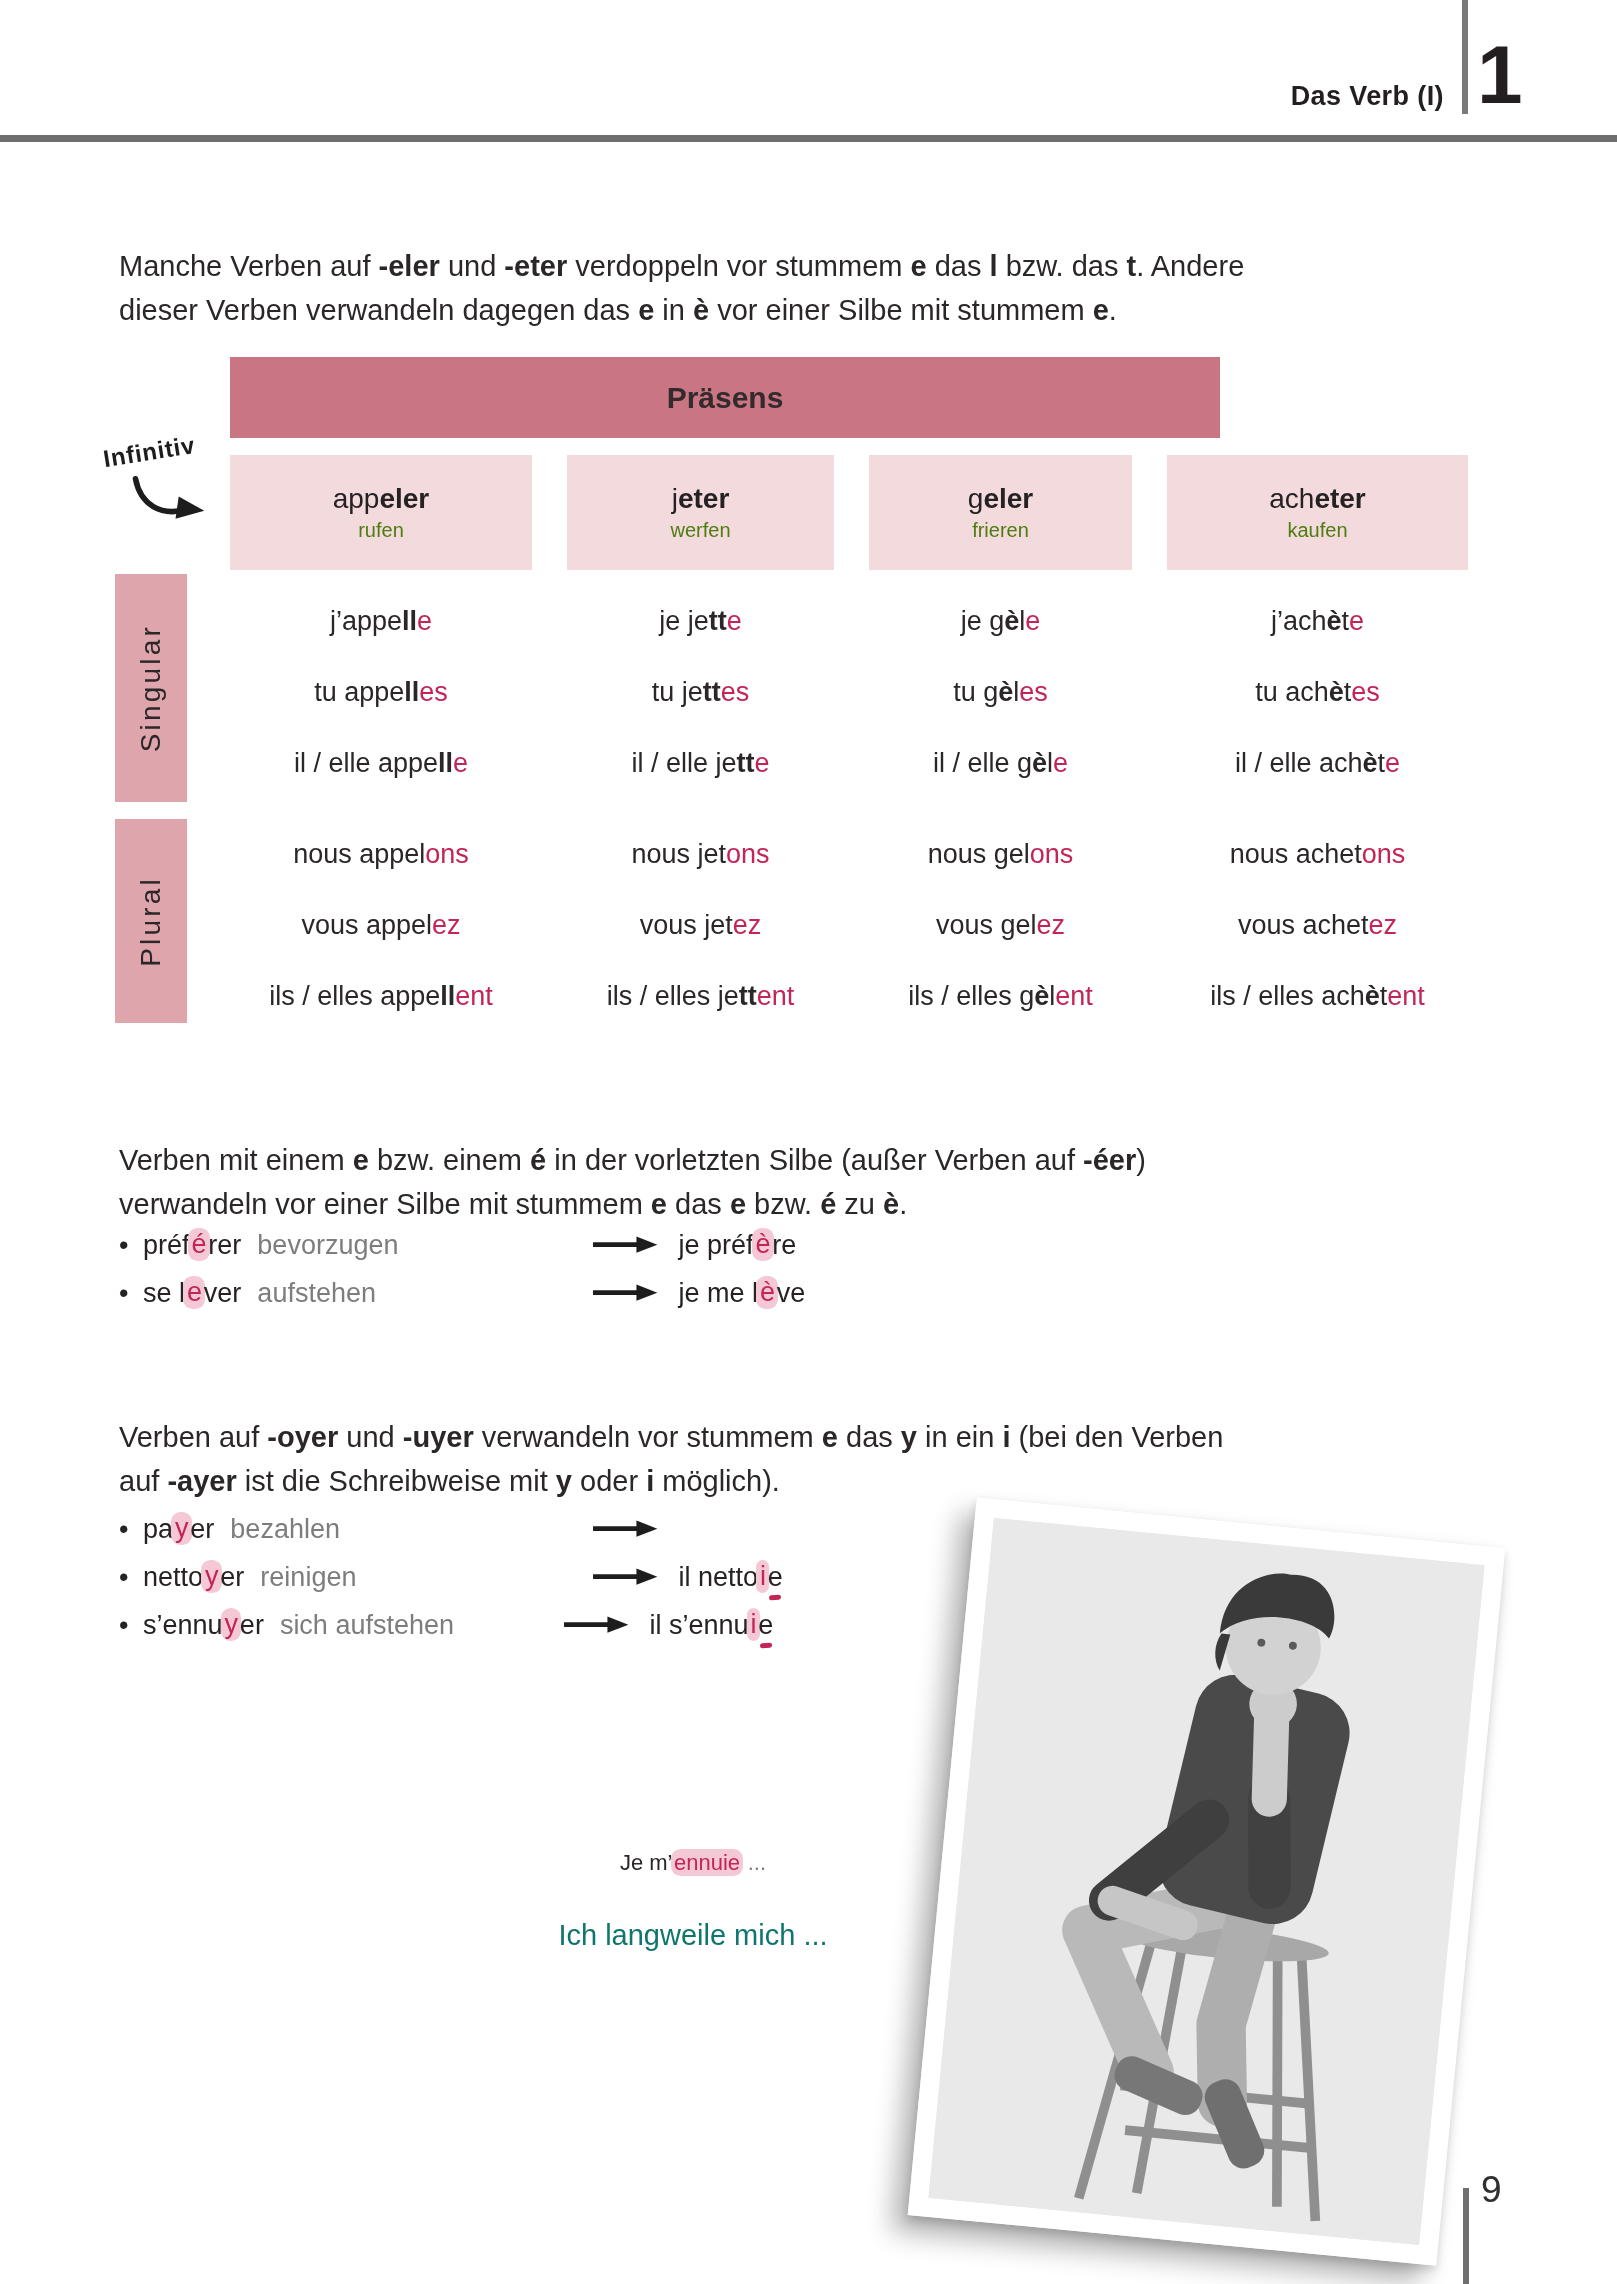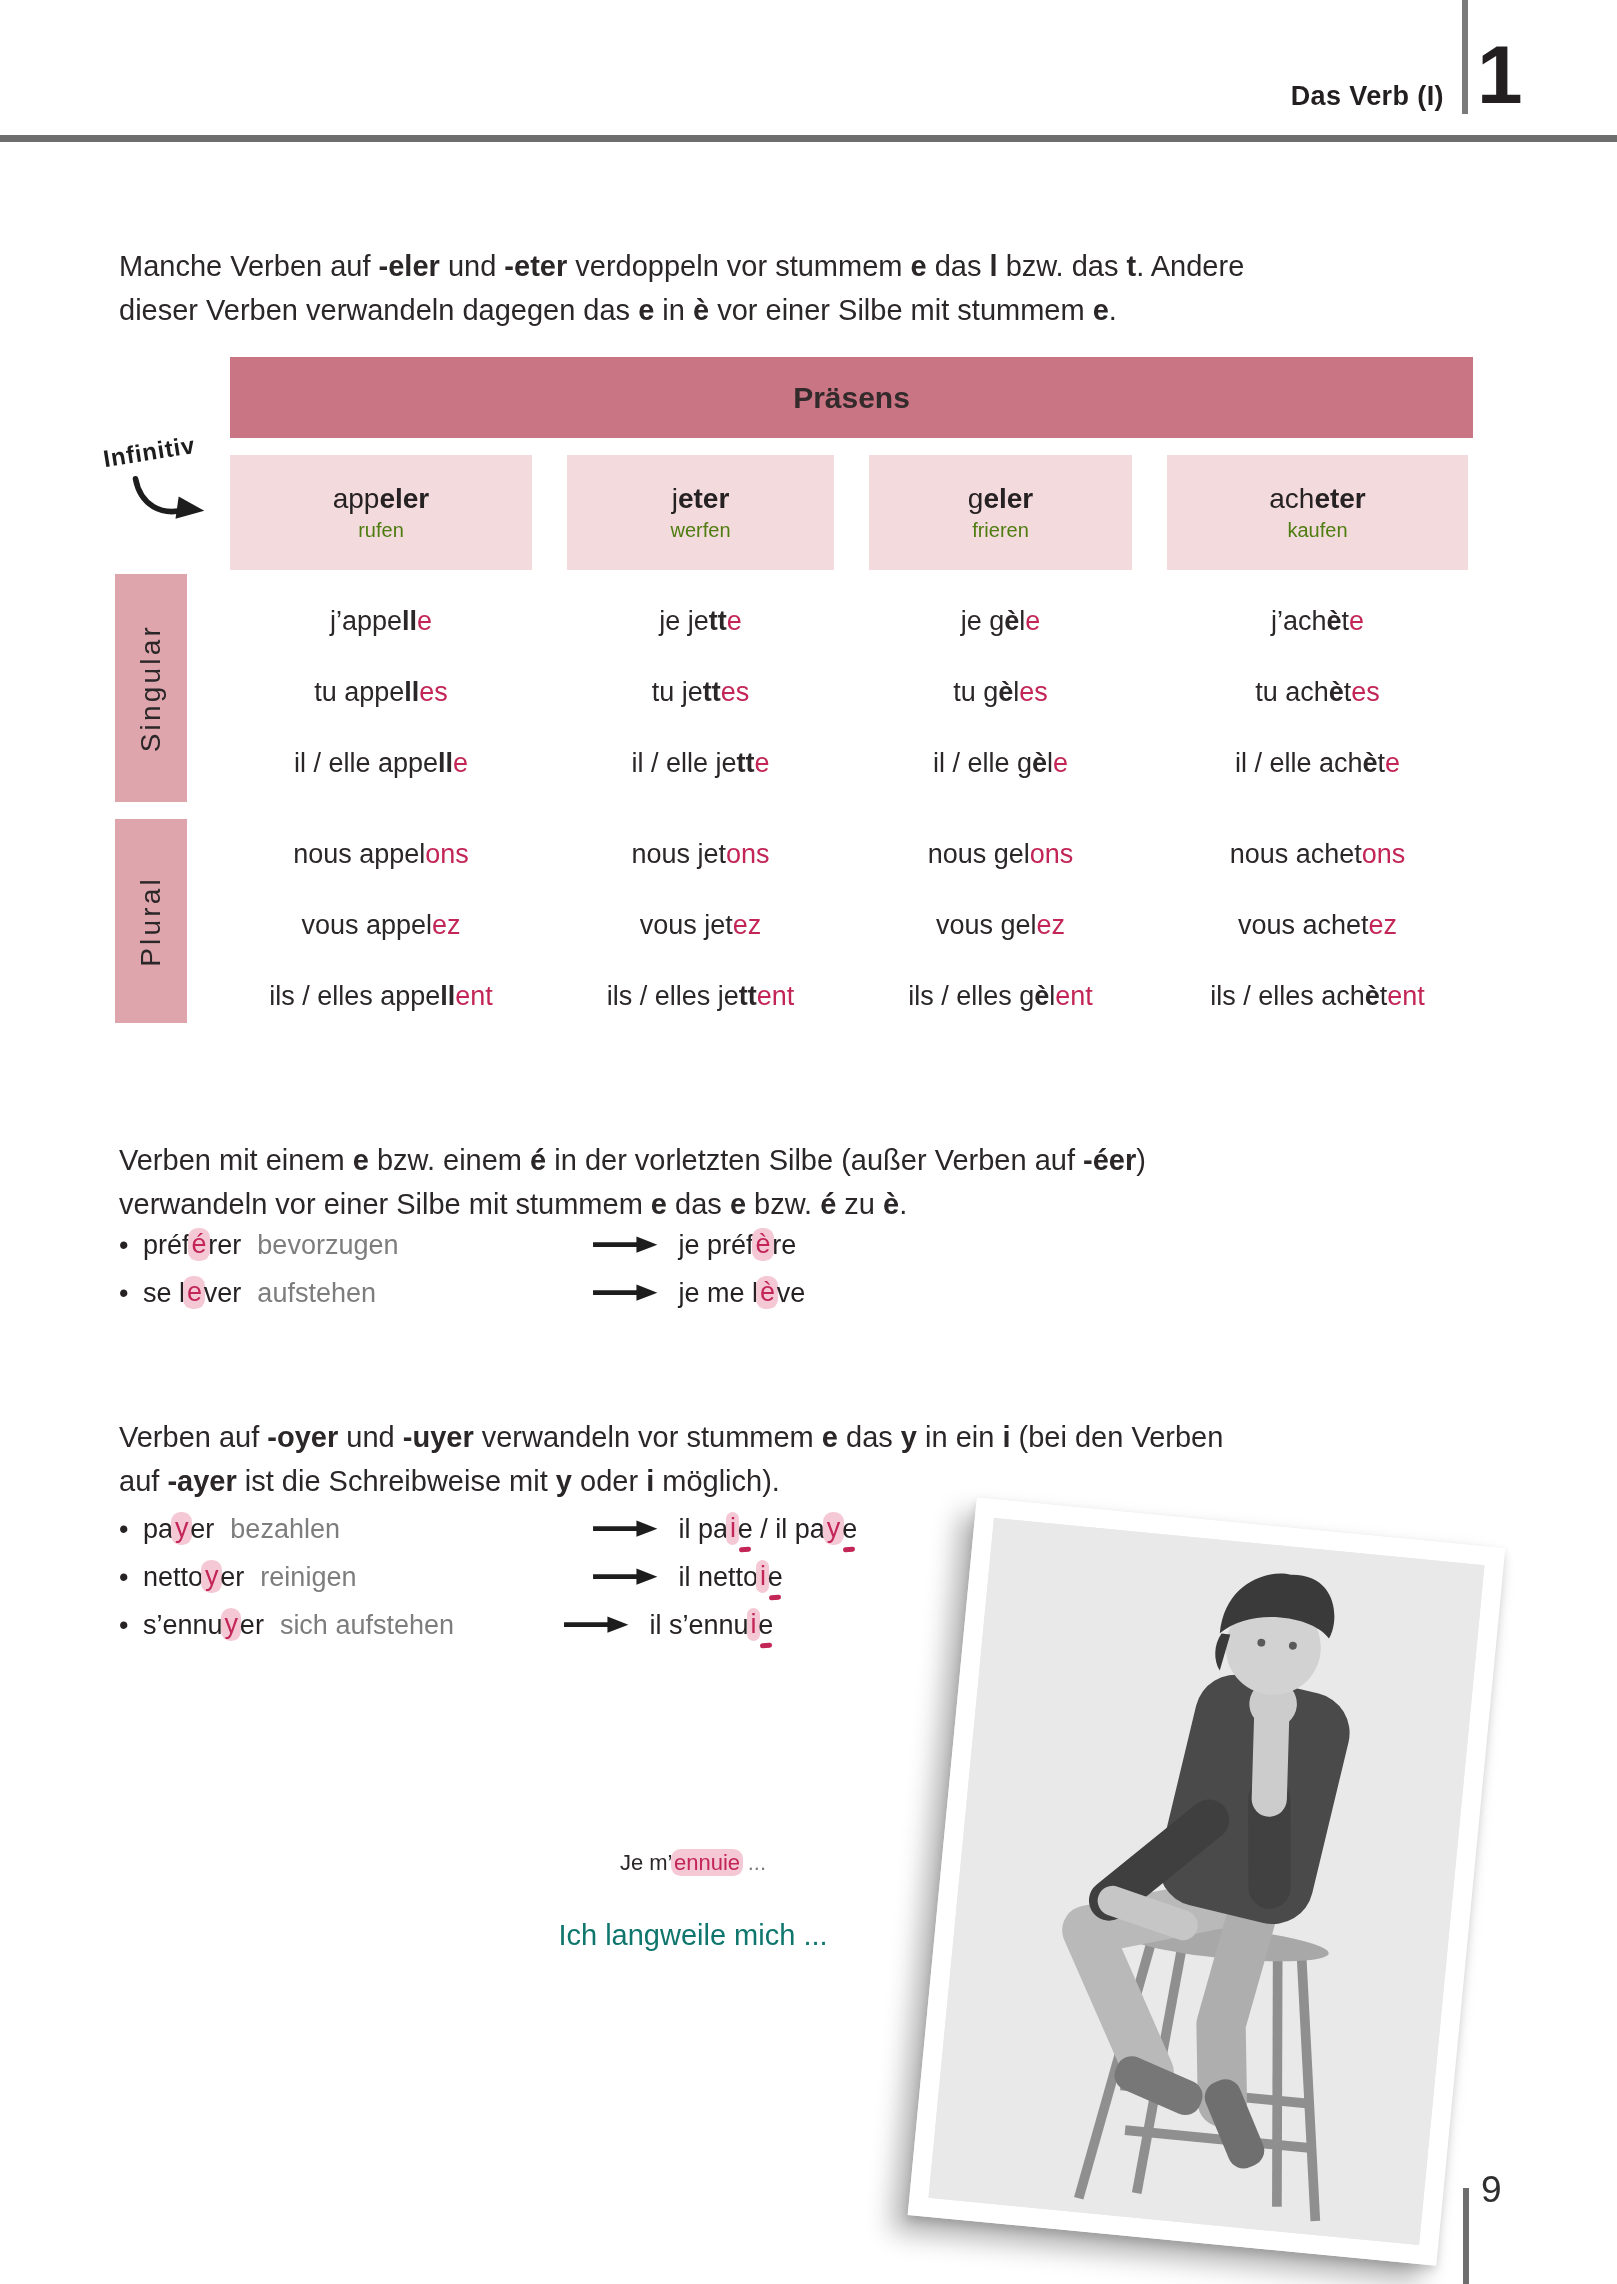--- a/index.html
+++ b/index.html
@@ -21,21 +21,21 @@
   
   .seg-n{}
   .seg-b{font-weight:700;}
   .seg-r{color:#c22556;}
   .seg-g{color:#7d7d7d;}
   .seg-hl{color:#c22556;background:#f4c9d5;border-radius:9.7px;padding:.04em .13em;margin:-.04em -.06em;}
   .seg-u{position:relative;display:inline-block;}
   .seg-u::after{content:"";position:absolute;left:8%;width:78%;height:4.8px;bottom:-7.3px;
     background:#c22556;border-radius:2.4px;transform:rotate(-5deg);}
   
-  .tbl-title{position:absolute;left:230px;top:357px;width:1243px;height:81px;background:#ca7584;
+  .tbl-title{position:absolute;left:230px;top:357px;width:990px;height:81px;background:#ca7584;
     display:flex;align-items:center;justify-content:center;font-size:30px;font-weight:600;color:#332a2c;}
   .infinitiv{position:absolute;left:103px;top:438px;font-size:24px;font-weight:600;color:#1d1d1d;
     transform:rotate(-9deg);letter-spacing:0.8px;}
   .curved-arrow{position:absolute;left:127px;top:474px;}
   .cols, .rows{position:absolute;left:230px;width:1246px;display:grid;
     grid-template-columns:302px 267px 263px 301px;column-gap:35px;}
   .cols{top:455px;}
   .colhead{height:115px;background:#f3dadd;display:flex;flex-direction:column;align-items:center;justify-content:center;gap:3.2px;}
   .colhead .verb{font-size:28px;color:#262223;}
   .colhead .trans{font-size:20px;color:#4d7c0f;}
@@ -182,21 +182,20 @@
   <div class="ex-block exb2">
     <div class="ex-row">
       <span class="bullet">•</span>
       <span class="ex-left"><span class="fr"><span class="seg-n">pa</span><span class="seg-hl">y</span><span class="seg-n">er</span></span><span class="de seg-g">bezahlen</span></span>
       <span class="ex-arrow">
         <svg width="66" height="19.3" viewBox="0 0 82 24">
             <line x1="0" y1="12" x2="58" y2="12" stroke="#1d1d1d" stroke-width="6"></line>
             <path d="M54 2 L80 12 L54 22 Z" fill="#1d1d1d"></path>
           </svg>
       </span>
-      <span class="ex-result"><span class="seg-n">il pa</span><span class="seg-hl">i</span><span class="seg-u">e</span><span class="seg-n"> / il pa</span><span class="seg-hl">y</span><span class="seg-u">e</span></span>
     </div>
     <div class="ex-row">
       <span class="bullet">•</span>
       <span class="ex-left"><span class="fr"><span class="seg-n">netto</span><span class="seg-hl">y</span><span class="seg-n">er</span></span><span class="de seg-g">reinigen</span></span>
       <span class="ex-arrow">
         <svg width="66" height="19.3" viewBox="0 0 82 24">
             <line x1="0" y1="12" x2="58" y2="12" stroke="#1d1d1d" stroke-width="6"></line>
             <path d="M54 2 L80 12 L54 22 Z" fill="#1d1d1d"></path>
           </svg>
       </span>

